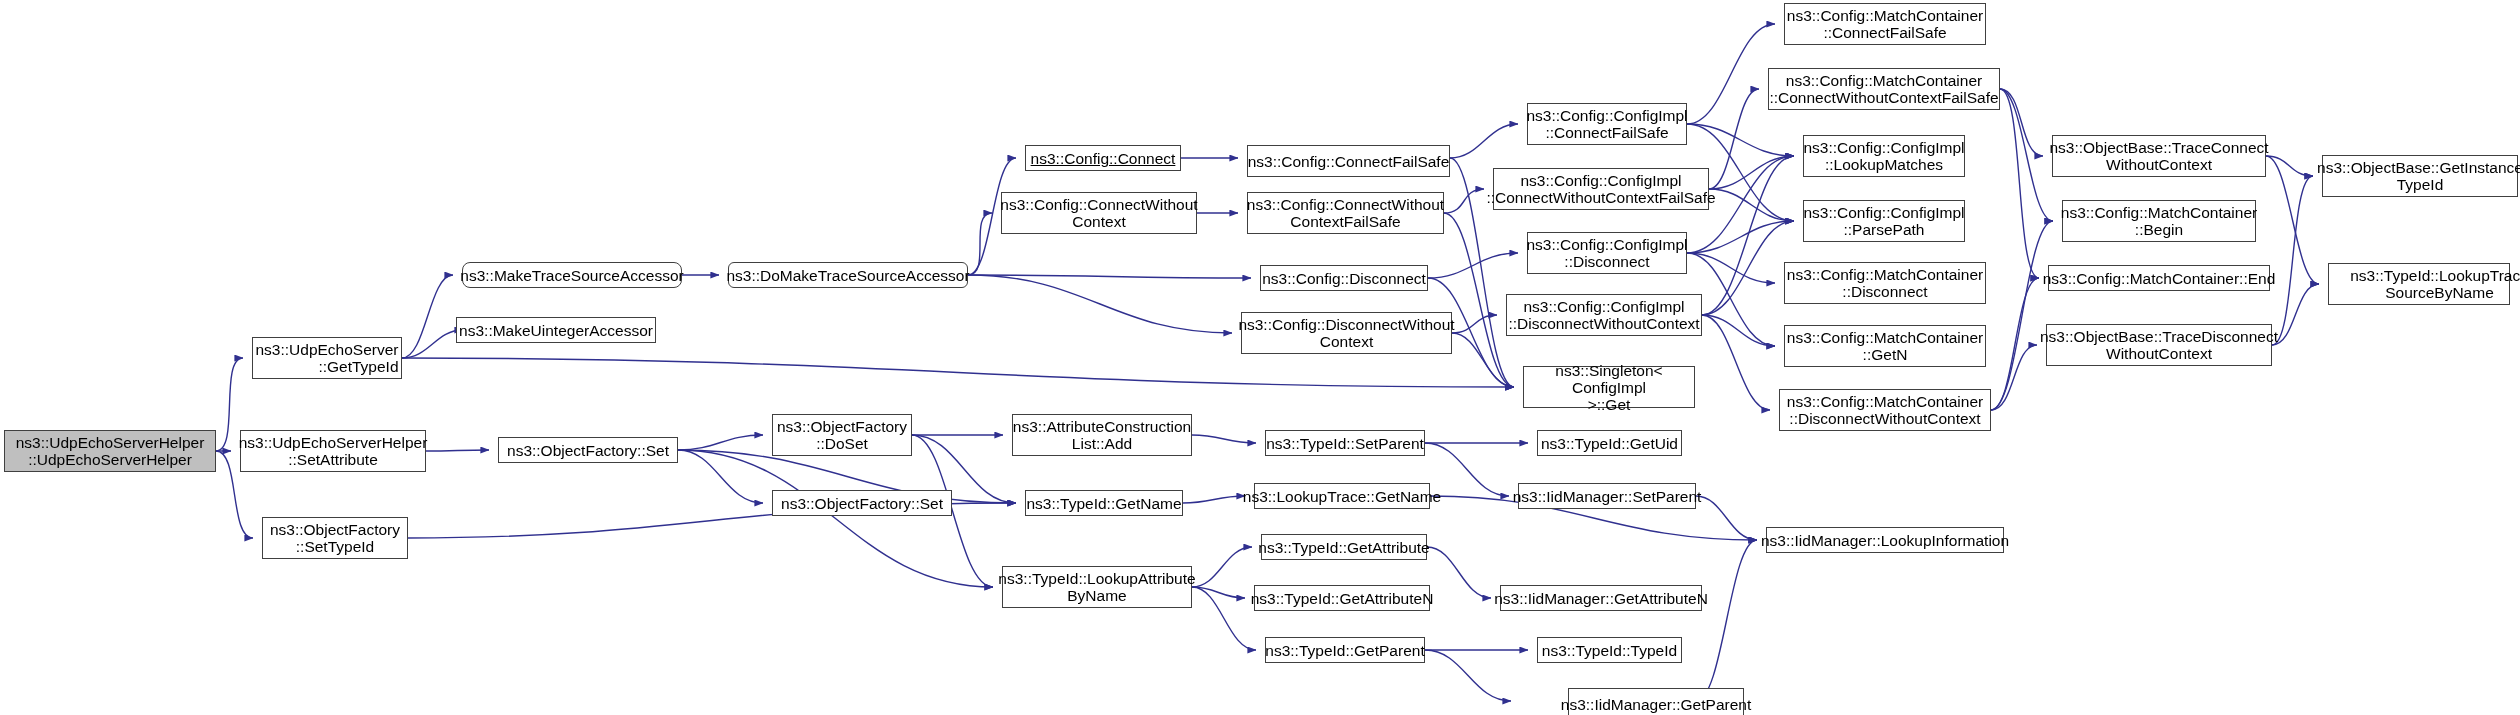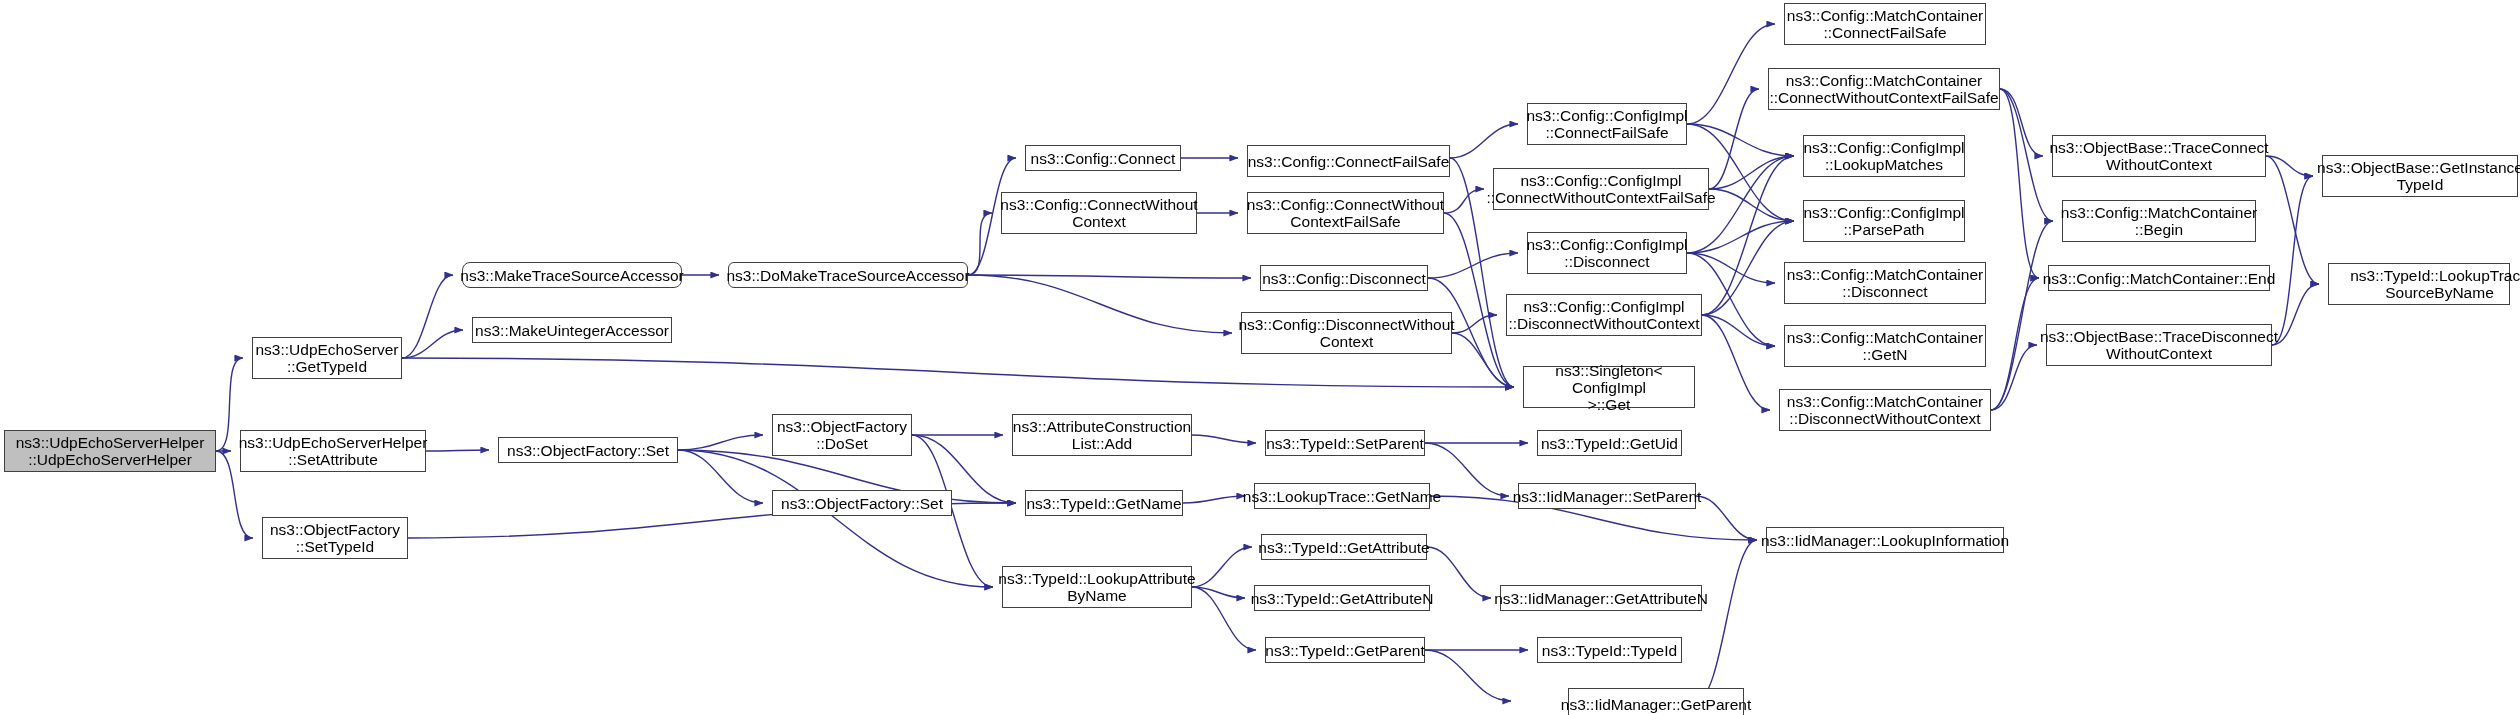--- a/index.html
+++ b/index.html
@@ -102,39 +102,39 @@
         <path d="M 1991 410 C 2015 410, 2013 345, 2037 345" fill="none" stroke="#30308f" stroke-width="1.4" marker-end="url(#arw)"></path>
         <path d="M 2266 156 C 2290 156, 2289 176, 2313 176" fill="none" stroke="#30308f" stroke-width="1.4" marker-end="url(#arw)"></path>
         <path d="M 2266 156 C 2290 156, 2295 284, 2319 284" fill="none" stroke="#30308f" stroke-width="1.4" marker-end="url(#arw)"></path>
         <path d="M 2272 345 C 2296 345, 2289 176, 2313 176" fill="none" stroke="#30308f" stroke-width="1.4" marker-end="url(#arw)"></path>
         <path d="M 2272 345 C 2296 345, 2295 284, 2319 284" fill="none" stroke="#30308f" stroke-width="1.4" marker-end="url(#arw)"></path>
       </g>
   </svg>
   <div id="nodes-layer">
       <div class="node current" style="left: 4px; top: 430px; width: 212px; height: 42px;">ns3::UdpEchoServerHelper
 ::UdpEchoServerHelper</div>
-      <div class="node" style="left: 252px; top: 337px; width: 150px; height: 42px;">ns3::UdpEchoServer
+      <div class="node" style="left: 252px; top: 337px; width: 150px; height: 42px; text-align: right;">ns3::UdpEchoServer
 ::GetTypeId</div>
       <div class="node" style="left: 240px; top: 430px; width: 186px; height: 42px;">ns3::UdpEchoServerHelper
 ::SetAttribute</div>
       <div class="node" style="left: 262px; top: 517px; width: 146px; height: 42px;">ns3::ObjectFactory
 ::SetTypeId</div>
       <div class="node" style="left: 462px; top: 262px; width: 220px; height: 26px; border-radius: 8px;">ns3::MakeTraceSourceAccessor</div>
-      <div class="node" style="left: 472px; top: 317px; width: 200px; height: 26px;">ns3::MakeUintegerAccessor</div>
+      <div class="node" style="left: 456px; top: 317px; width: 200px; height: 26px;">ns3::MakeUintegerAccessor</div>
       <div class="node" style="left: 728px; top: 262px; width: 240px; height: 26px; border-radius: 6px;">ns3::DoMakeTraceSourceAccessor</div>
       <div class="node" style="left: 498px; top: 437px; width: 180px; height: 26px;">ns3::ObjectFactory::Set</div>
       <div class="node" style="left: 772px; top: 490px; width: 180px; height: 26px;">ns3::ObjectFactory::Set</div>
       <div class="node" style="left: 772px; top: 414px; width: 140px; height: 42px;">ns3::ObjectFactory
 ::DoSet</div>
       <div class="node" style="left: 1012px; top: 414px; width: 180px; height: 42px;">ns3::AttributeConstruction
 List::Add</div>
       <div class="node" style="left: 1025px; top: 490px; width: 158px; height: 26px;">ns3::TypeId::GetName</div>
       <div class="node" style="left: 1002px; top: 566px; width: 190px; height: 42px;">ns3::TypeId::LookupAttribute
 ByName</div>
-      <div class="node" style="left: 1025px; top: 145px; width: 156px; height: 26px;">ns3::Config::Connect</div>
+      <div class="node" style="left: 1025px; top: 145px; width: 156px; height: 26px; text-decoration: underline;">ns3::Config::Connect</div>
       <div class="node" style="left: 1001px; top: 192px; width: 196px; height: 42px;">ns3::Config::ConnectWithout
 Context</div>
       <div class="node" style="left: 1247px; top: 145px; width: 203px; height: 32px;">ns3::Config::ConnectFailSafe</div>
       <div class="node" style="left: 1247px; top: 192px; width: 197px; height: 42px;">ns3::Config::ConnectWithout
 ContextFailSafe</div>
       <div class="node" style="left: 1260px; top: 265px; width: 168px; height: 26px;">ns3::Config::Disconnect</div>
       <div class="node" style="left: 1241px; top: 312px; width: 211px; height: 42px;">ns3::Config::DisconnectWithout
 Context</div>
       <div class="node" style="left: 1527px; top: 103px; width: 160px; height: 42px;">ns3::Config::ConfigImpl
 ::ConnectFailSafe</div>

